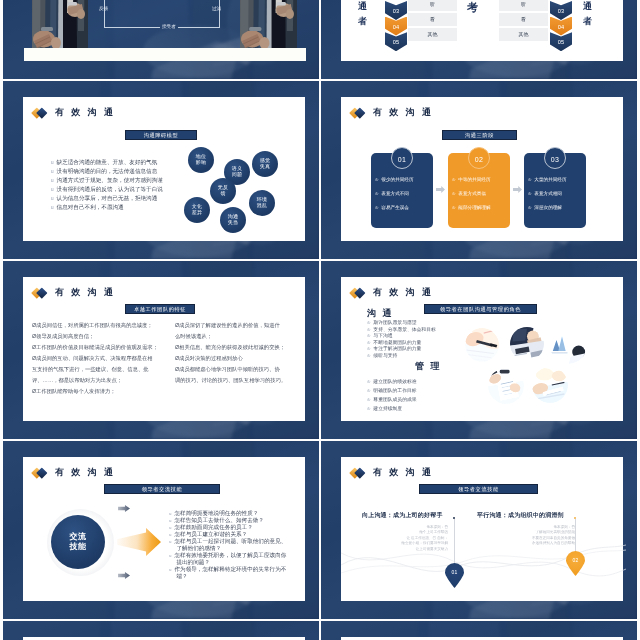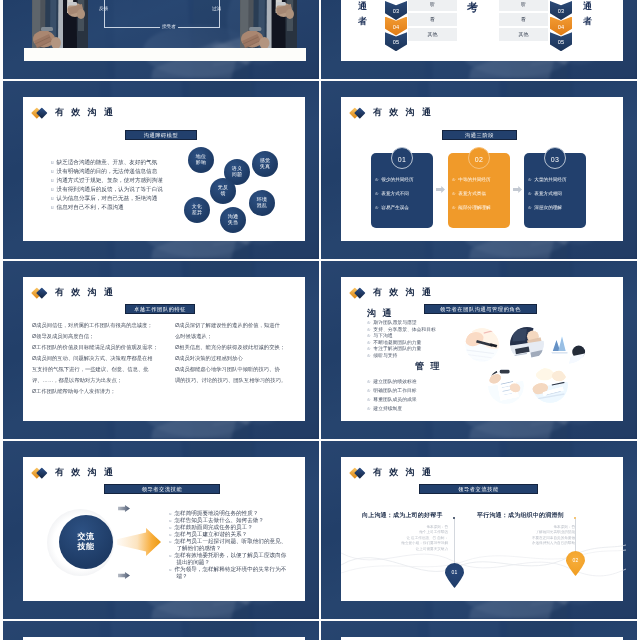--- a/index.html
+++ b/index.html
@@ -71,21 +71,21 @@
   .pcirc svg{display:block;width:100%;height:100%;}
   .pcirc.p1{left:124px;top:51px;width:34px;height:34px;}
   .pcirc.p2{left:169px;top:50px;width:34px;height:34px;}
   .pcirc.p3{left:209px;top:50px;width:37px;height:37px;}
   .pcirc.p4{left:147px;top:91px;width:36px;height:36px;}
   .pcirc.p5{left:191px;top:90px;width:36px;height:36px;}
 
   
   .halo{position:absolute;left:24px;top:52px;width:67px;height:67px;border-radius:50%;
         background:radial-gradient(circle,#ffffff 56%,#f1f2f4 73%,#ffffff 100%);}
-  .bigc{position:absolute;left:36px;top:58px;width:54px;height:54px;border-radius:50%;
+  .bigc{position:absolute;left:28px;top:58px;width:54px;height:54px;border-radius:50%;
         background:radial-gradient(circle at 42% 30%,#2d5183,#1d3a64 72%);
         display:flex;align-items:center;justify-content:center;}
   .bigc span{color:#fff;font-size:8px;line-height:10px;white-space:pre-line;text-align:center;
              font-weight:bold;letter-spacing:.6px;}
   .garw{position:absolute;width:12px;height:7px;
         background:linear-gradient(90deg,#b9bec7,#4d5a72);
         clip-path:polygon(0 26%,58% 26%,58% 0,100% 50%,58% 100%,58% 74%,0 74%);}
   .garw.ga1{left:95px;top:48px;}
   .garw.ga2{left:95px;top:115px;}
   .oarw{position:absolute;left:94px;top:71px;width:44px;height:28px;

